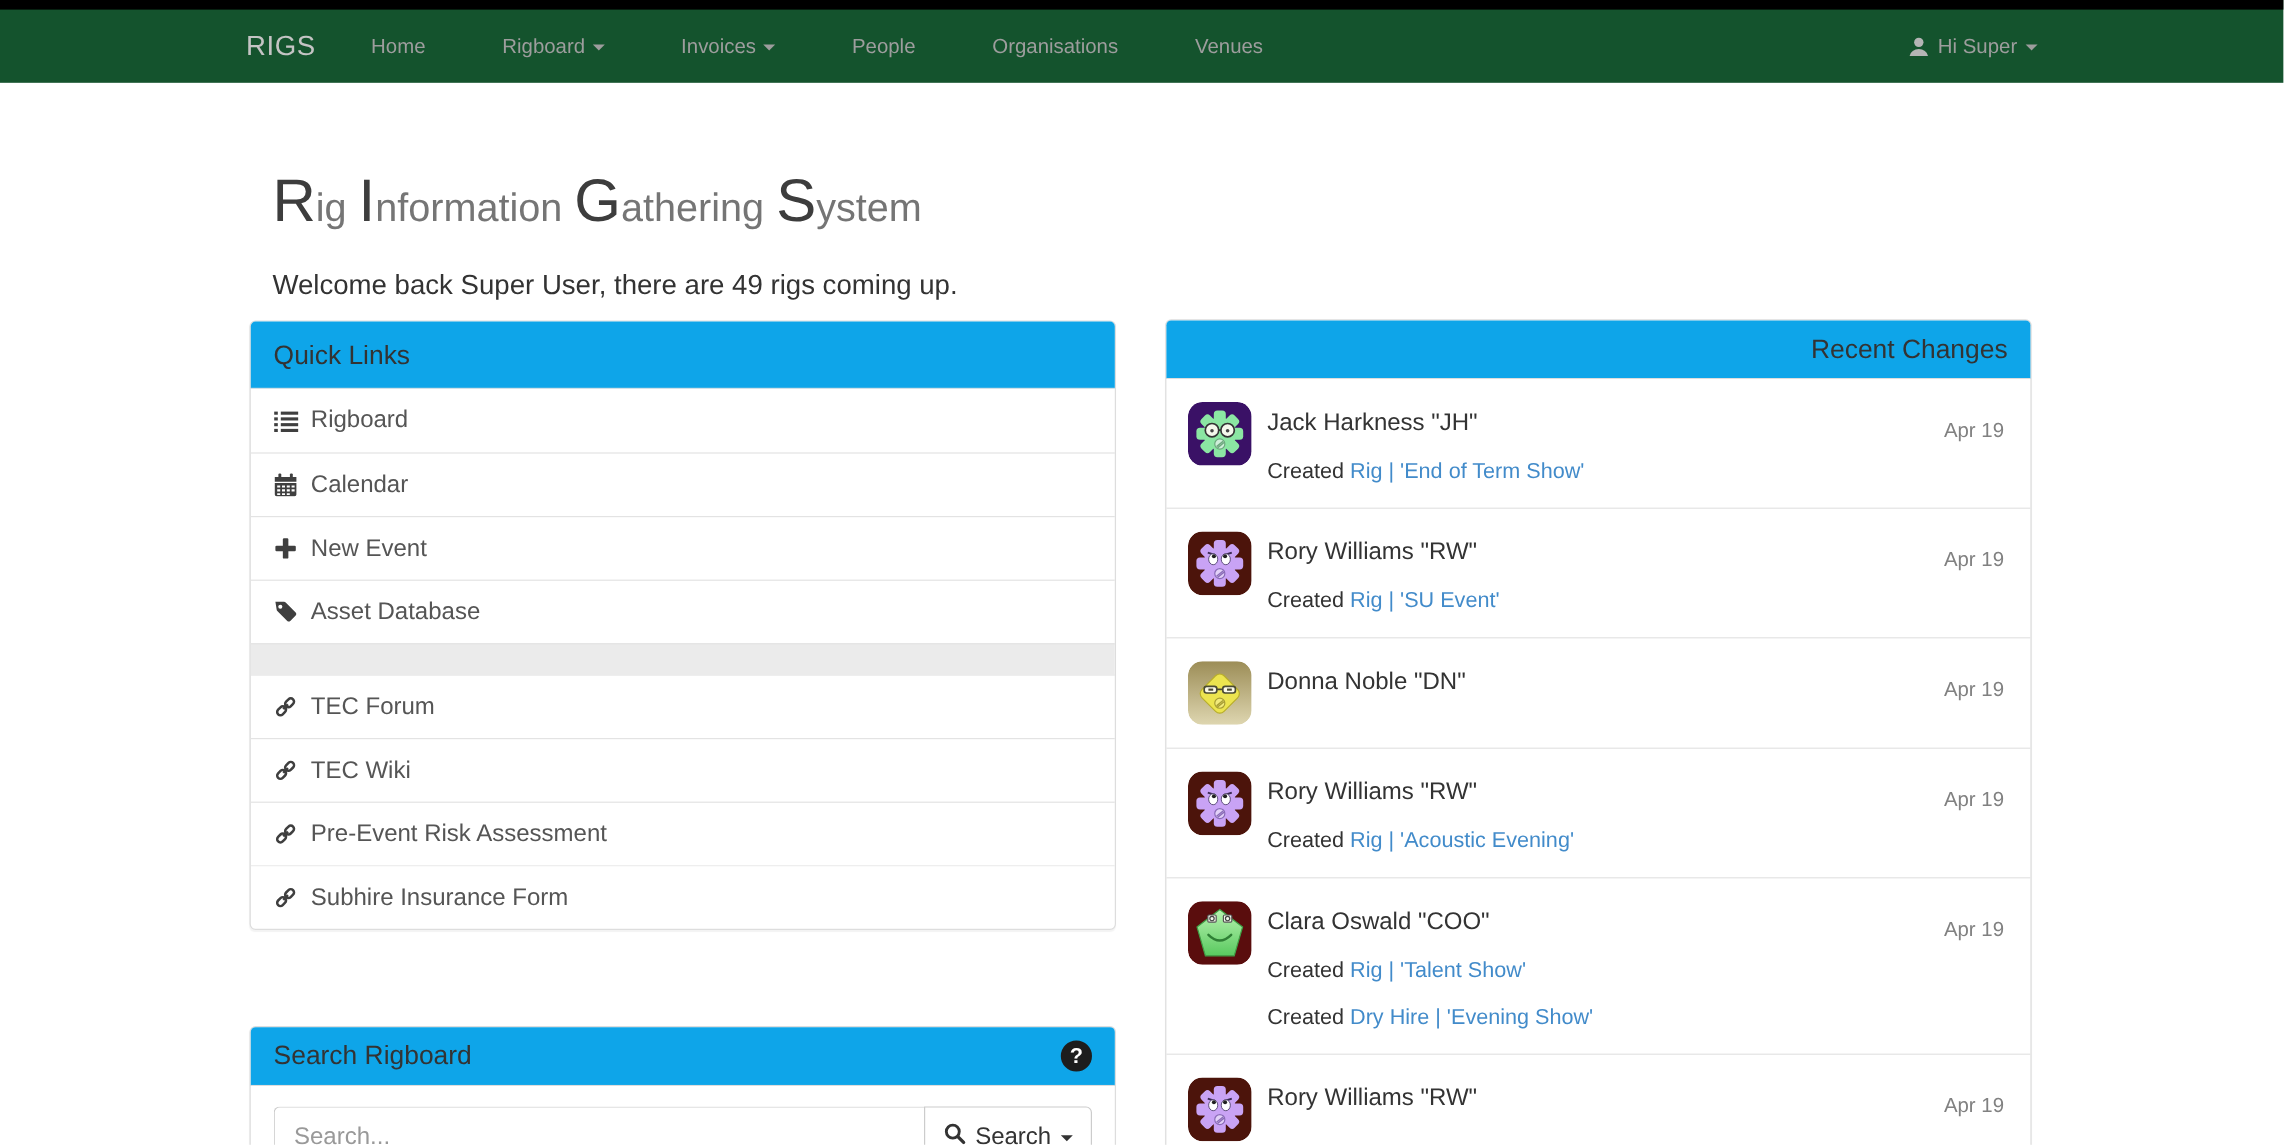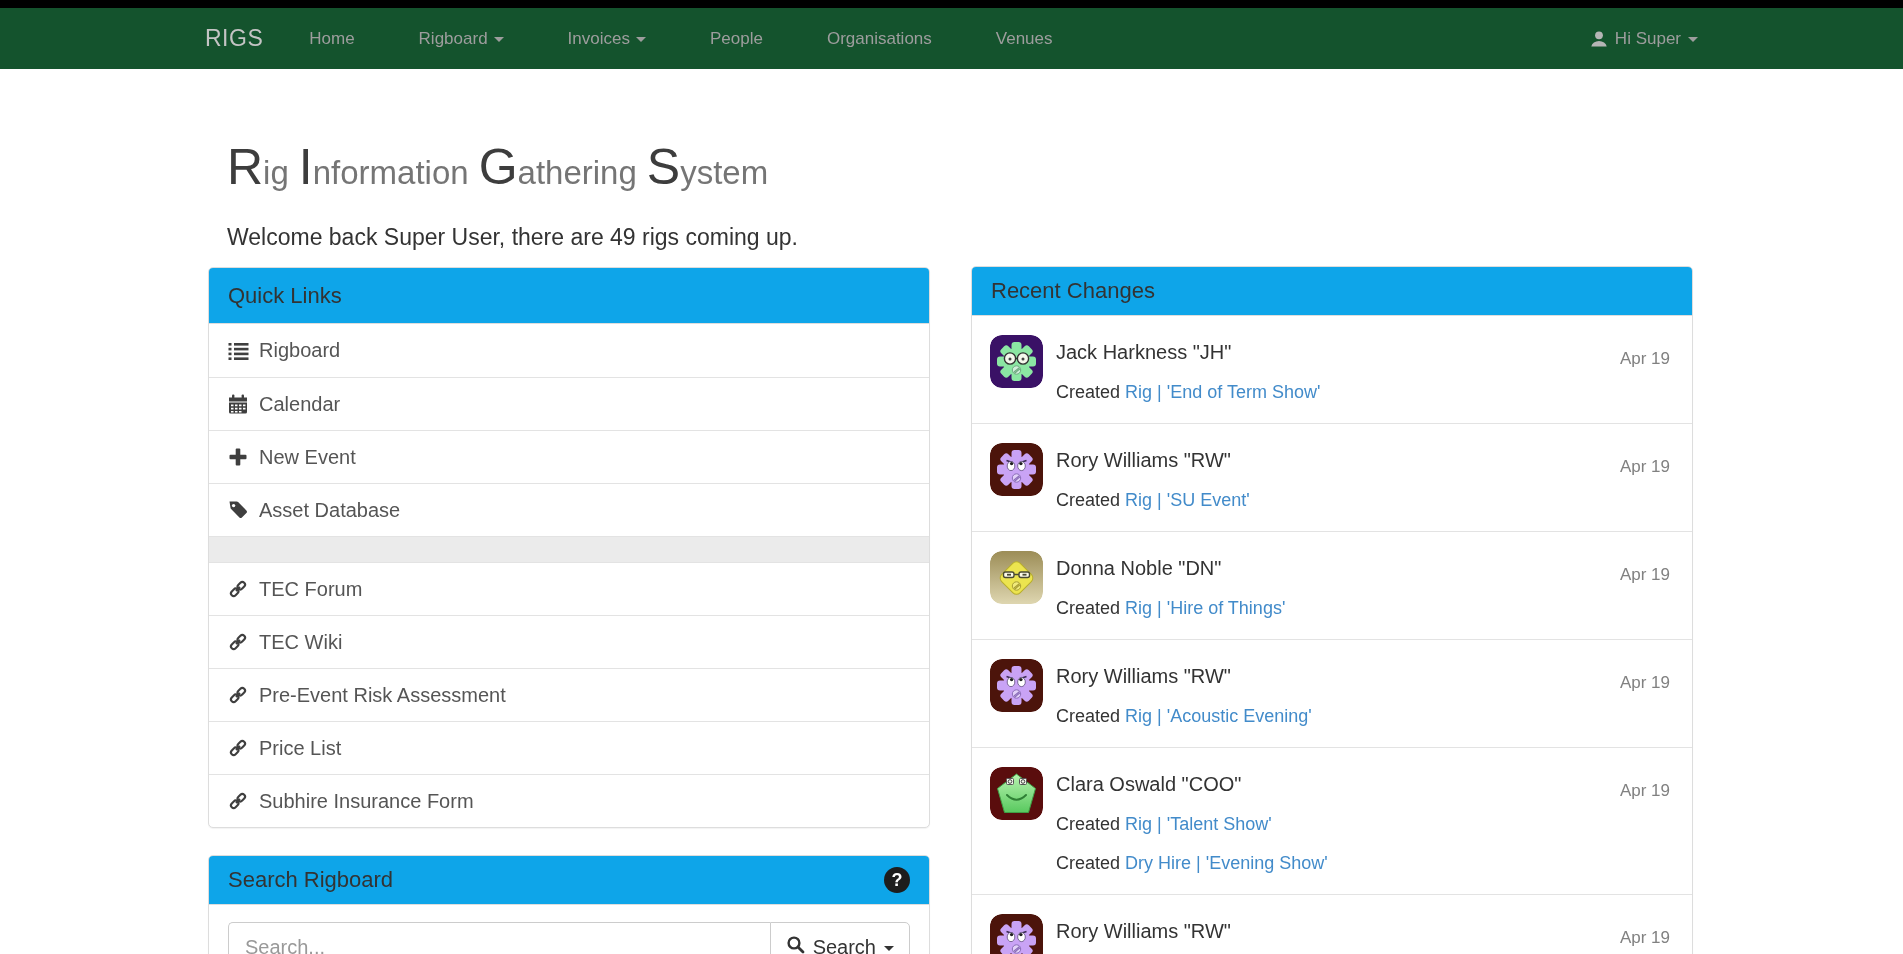--- a/index.html
+++ b/index.html
@@ -78,21 +78,21 @@
   }
   .search-input::placeholder{color:#999;}
   .search-btn{
     height:50px;border:1px solid #ccc;background:#fff;border-radius:0 5px 5px 0;
     font-size:20px;color:#333;padding:0 15px;display:flex;align-items:center;gap:8px;cursor:pointer;
     font-family:"Liberation Sans",sans-serif;
   }
   .search-btn .caret{border-top-color:#333;}
   
   .recent-panel{left:971px;top:266px;width:722px;}
-  .recent-panel .panel-heading{height:48px;}
+  .recent-panel .panel-heading{height:48px;justify-content:flex-end;}
   .recent-list{list-style:none;margin:0;padding:0;}
   .recent-list li{
     position:relative;display:flex;padding:19px 18px;border-top:1px solid #e3e3e3;box-sizing:border-box;
   }
   .recent-list li:first-child{border-top:none;}
   .avatar{width:53px;height:53px;margin-right:13px;flex:0 0 auto;}
   .avatar svg{display:block;border-radius:12px;}
   .media-body{flex:1;padding-right:95px;}
   .entry-name{font-size:20px;color:#333;line-height:26px;margin-top:4px;}
   .entry-action{font-size:18px;line-height:24px;margin-top:15px;color:#333;}
@@ -223,32 +223,20 @@
     <span class="ql-icon">
           <svg width="20" height="20" viewBox="0 0 20 20">
             <g transform="rotate(45 10 10)" fill="none" stroke="#3f3f3f" stroke-width="2.1">
               <rect x="7.3" y="1.2" width="5.4" height="8.2" rx="2.7"></rect>
               <rect x="7.3" y="10.6" width="5.4" height="8.2" rx="2.7"></rect>
               <line x1="10" y1="7.2" x2="10" y2="12.8"></line>
             </g>
           </svg>
         </span>
     <span class="ql-label">Pre-Event Risk Assessment</span>
-  </li>
-      <li>
-    <span class="ql-icon">
-          <svg width="20" height="20" viewBox="0 0 20 20">
-            <g transform="rotate(45 10 10)" fill="none" stroke="#3f3f3f" stroke-width="2.1">
-              <rect x="7.3" y="1.2" width="5.4" height="8.2" rx="2.7"></rect>
-              <rect x="7.3" y="10.6" width="5.4" height="8.2" rx="2.7"></rect>
-              <line x1="10" y1="7.2" x2="10" y2="12.8"></line>
-            </g>
-          </svg>
-        </span>
-    <span class="ql-label">Price List</span>
   </li>
       <li>
     <span class="ql-icon">
           <svg width="20" height="20" viewBox="0 0 20 20">
             <g transform="rotate(45 10 10)" fill="none" stroke="#3f3f3f" stroke-width="2.1">
               <rect x="7.3" y="1.2" width="5.4" height="8.2" rx="2.7"></rect>
               <rect x="7.3" y="10.6" width="5.4" height="8.2" rx="2.7"></rect>
               <line x1="10" y1="7.2" x2="10" y2="12.8"></line>
             </g>
           </svg>
@@ -366,26 +354,20 @@
             <line x1="24" y1="23.5" x2="29" y2="23.5" stroke="#4a4a34" stroke-width="1.4"></line>
             <rect x="17" y="22.8" width="4" height="1.8" fill="#4a4a34"></rect>
             <rect x="32.5" y="22.8" width="4" height="1.8" fill="#4a4a34"></rect>
             <circle cx="26.5" cy="35" r="4.2" fill="#f1ea7c" stroke="#a89e34" stroke-width="1"></circle>
             <line x1="23.8" y1="37.2" x2="29.2" y2="32.8" stroke="#a89e34" stroke-width="1.2"></line>
             <line x1="24.6" y1="38.2" x2="30" y2="33.8" stroke="#a89e34" stroke-width="1.2"></line>
           </svg>
         </span>
     <span class="media-body">
       <div class="entry-name">Donna Noble "DN"</div>
-      <div class="actions">
-            <div class="entry-action">
-    <span class="action-prefix">Created </span>
-    <a>Rig | 'Hire of Things'</a>
-  </div>
-          </div>
     </span>
     <span class="entry-date">Apr 19</span>
   </li>
       <li>
     <span class="avatar">
           <svg width="53" height="53" viewBox="0 0 53 53">
             <rect width="53" height="53" rx="12" fill="#4c140b"></rect>
             <g fill="#c9a3f5">
               <rect x="21.5" y="7" width="10" height="39" rx="3"></rect>
               <rect x="7" y="21.5" width="39" height="10" rx="3"></rect>

